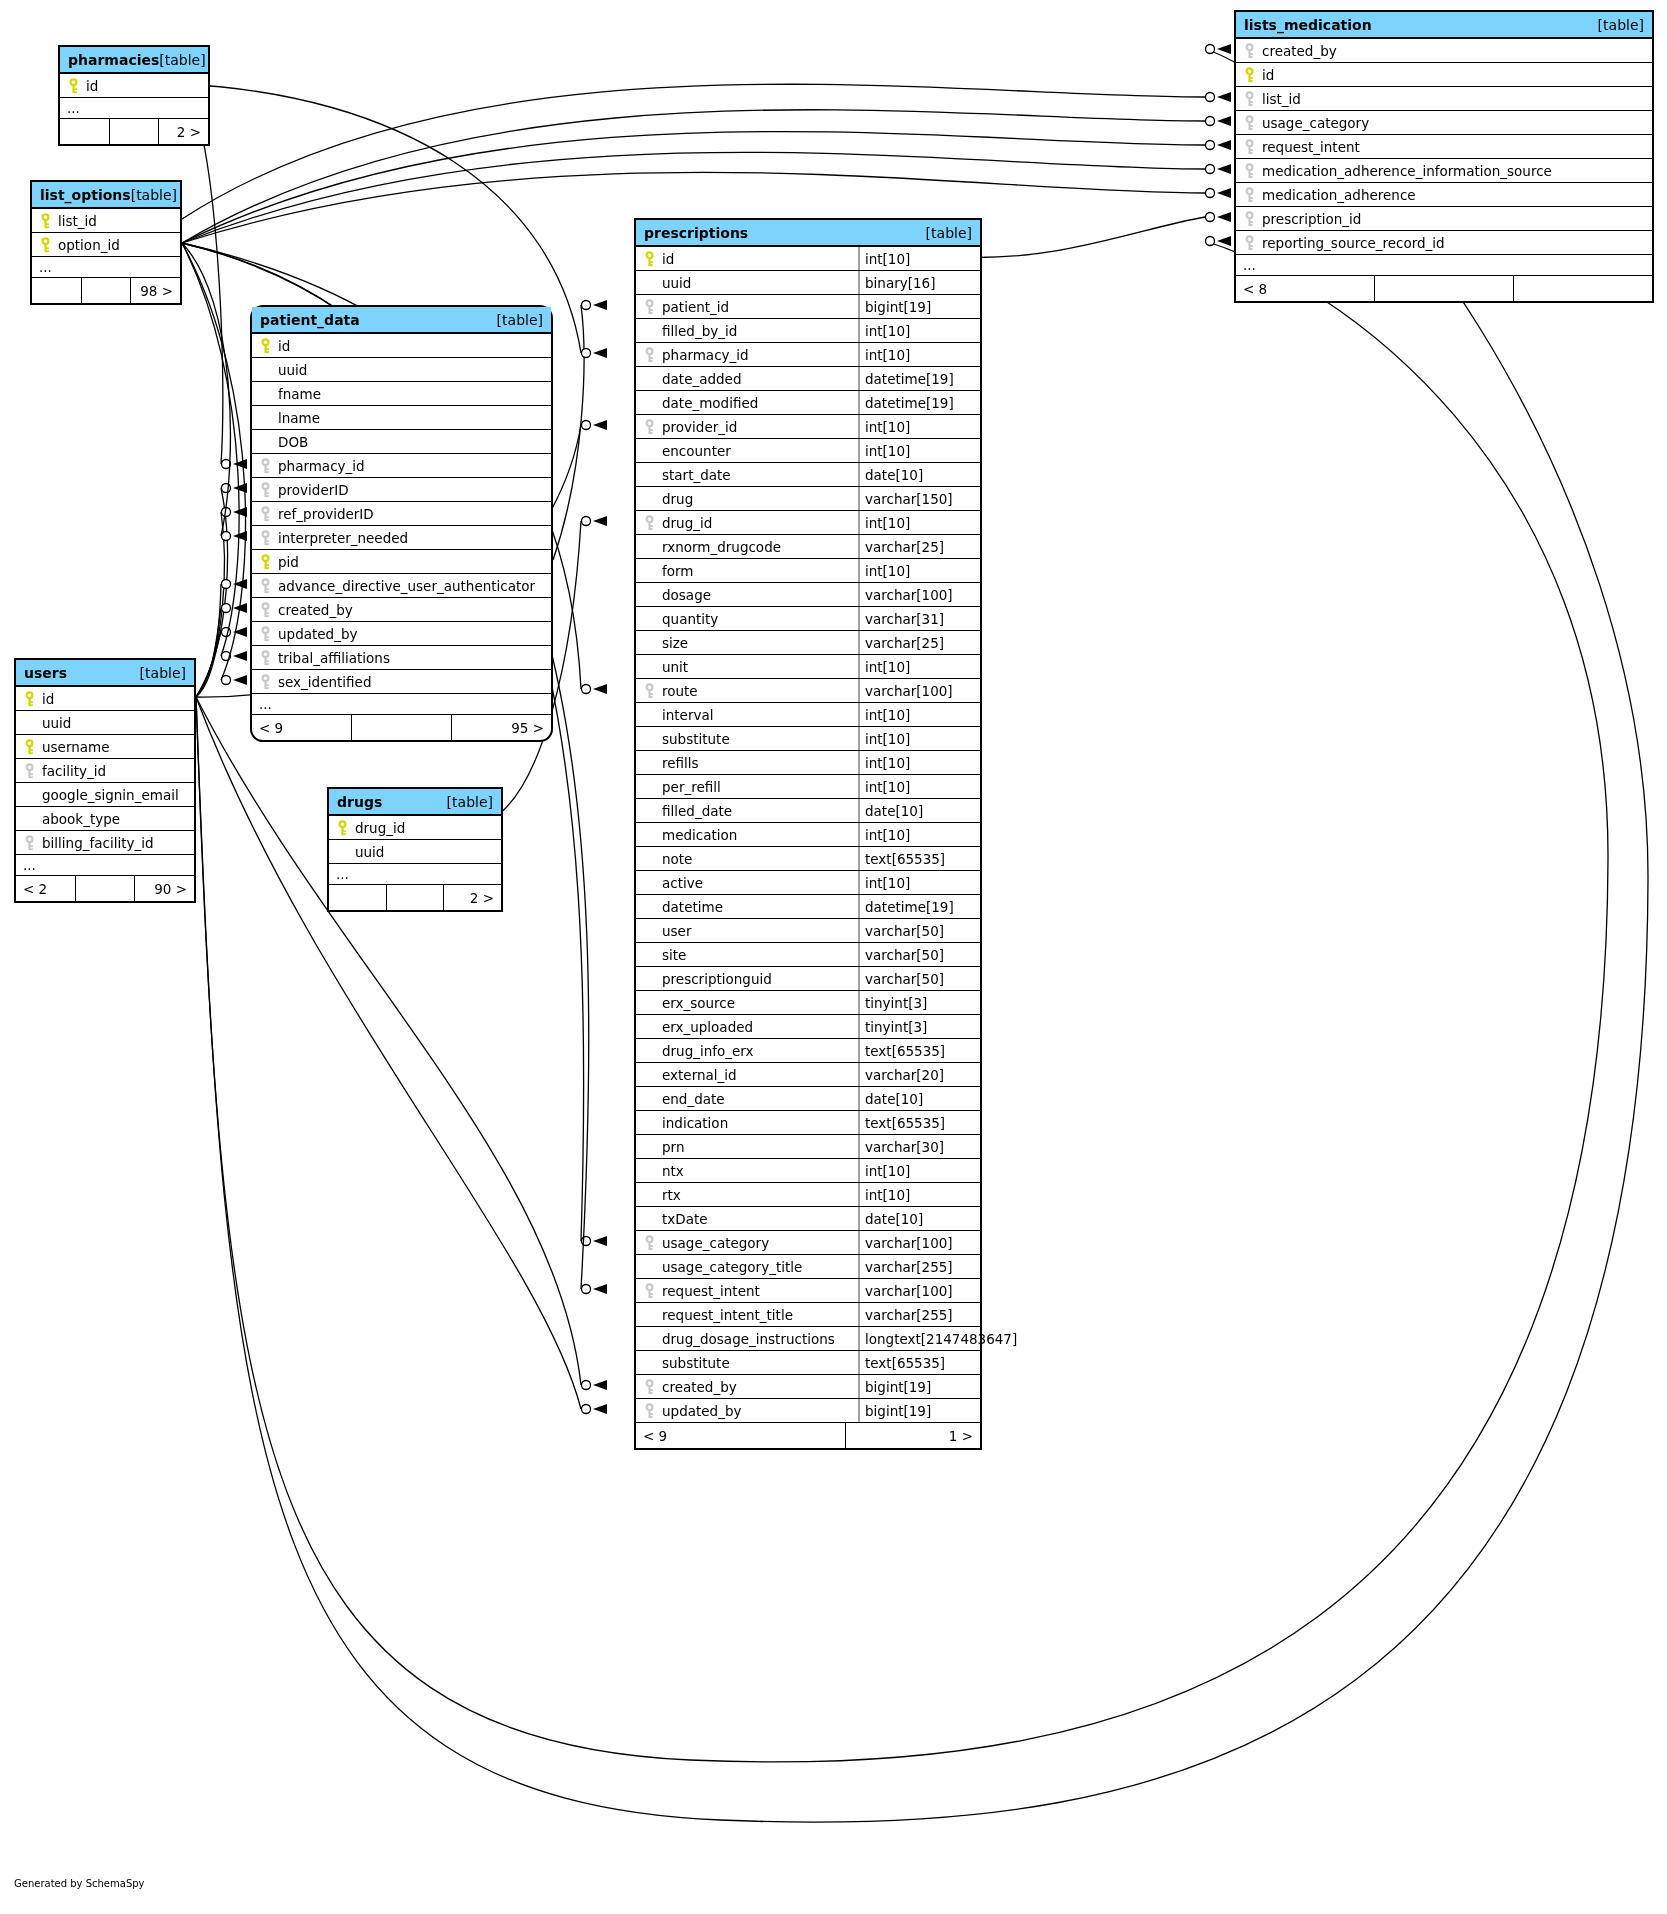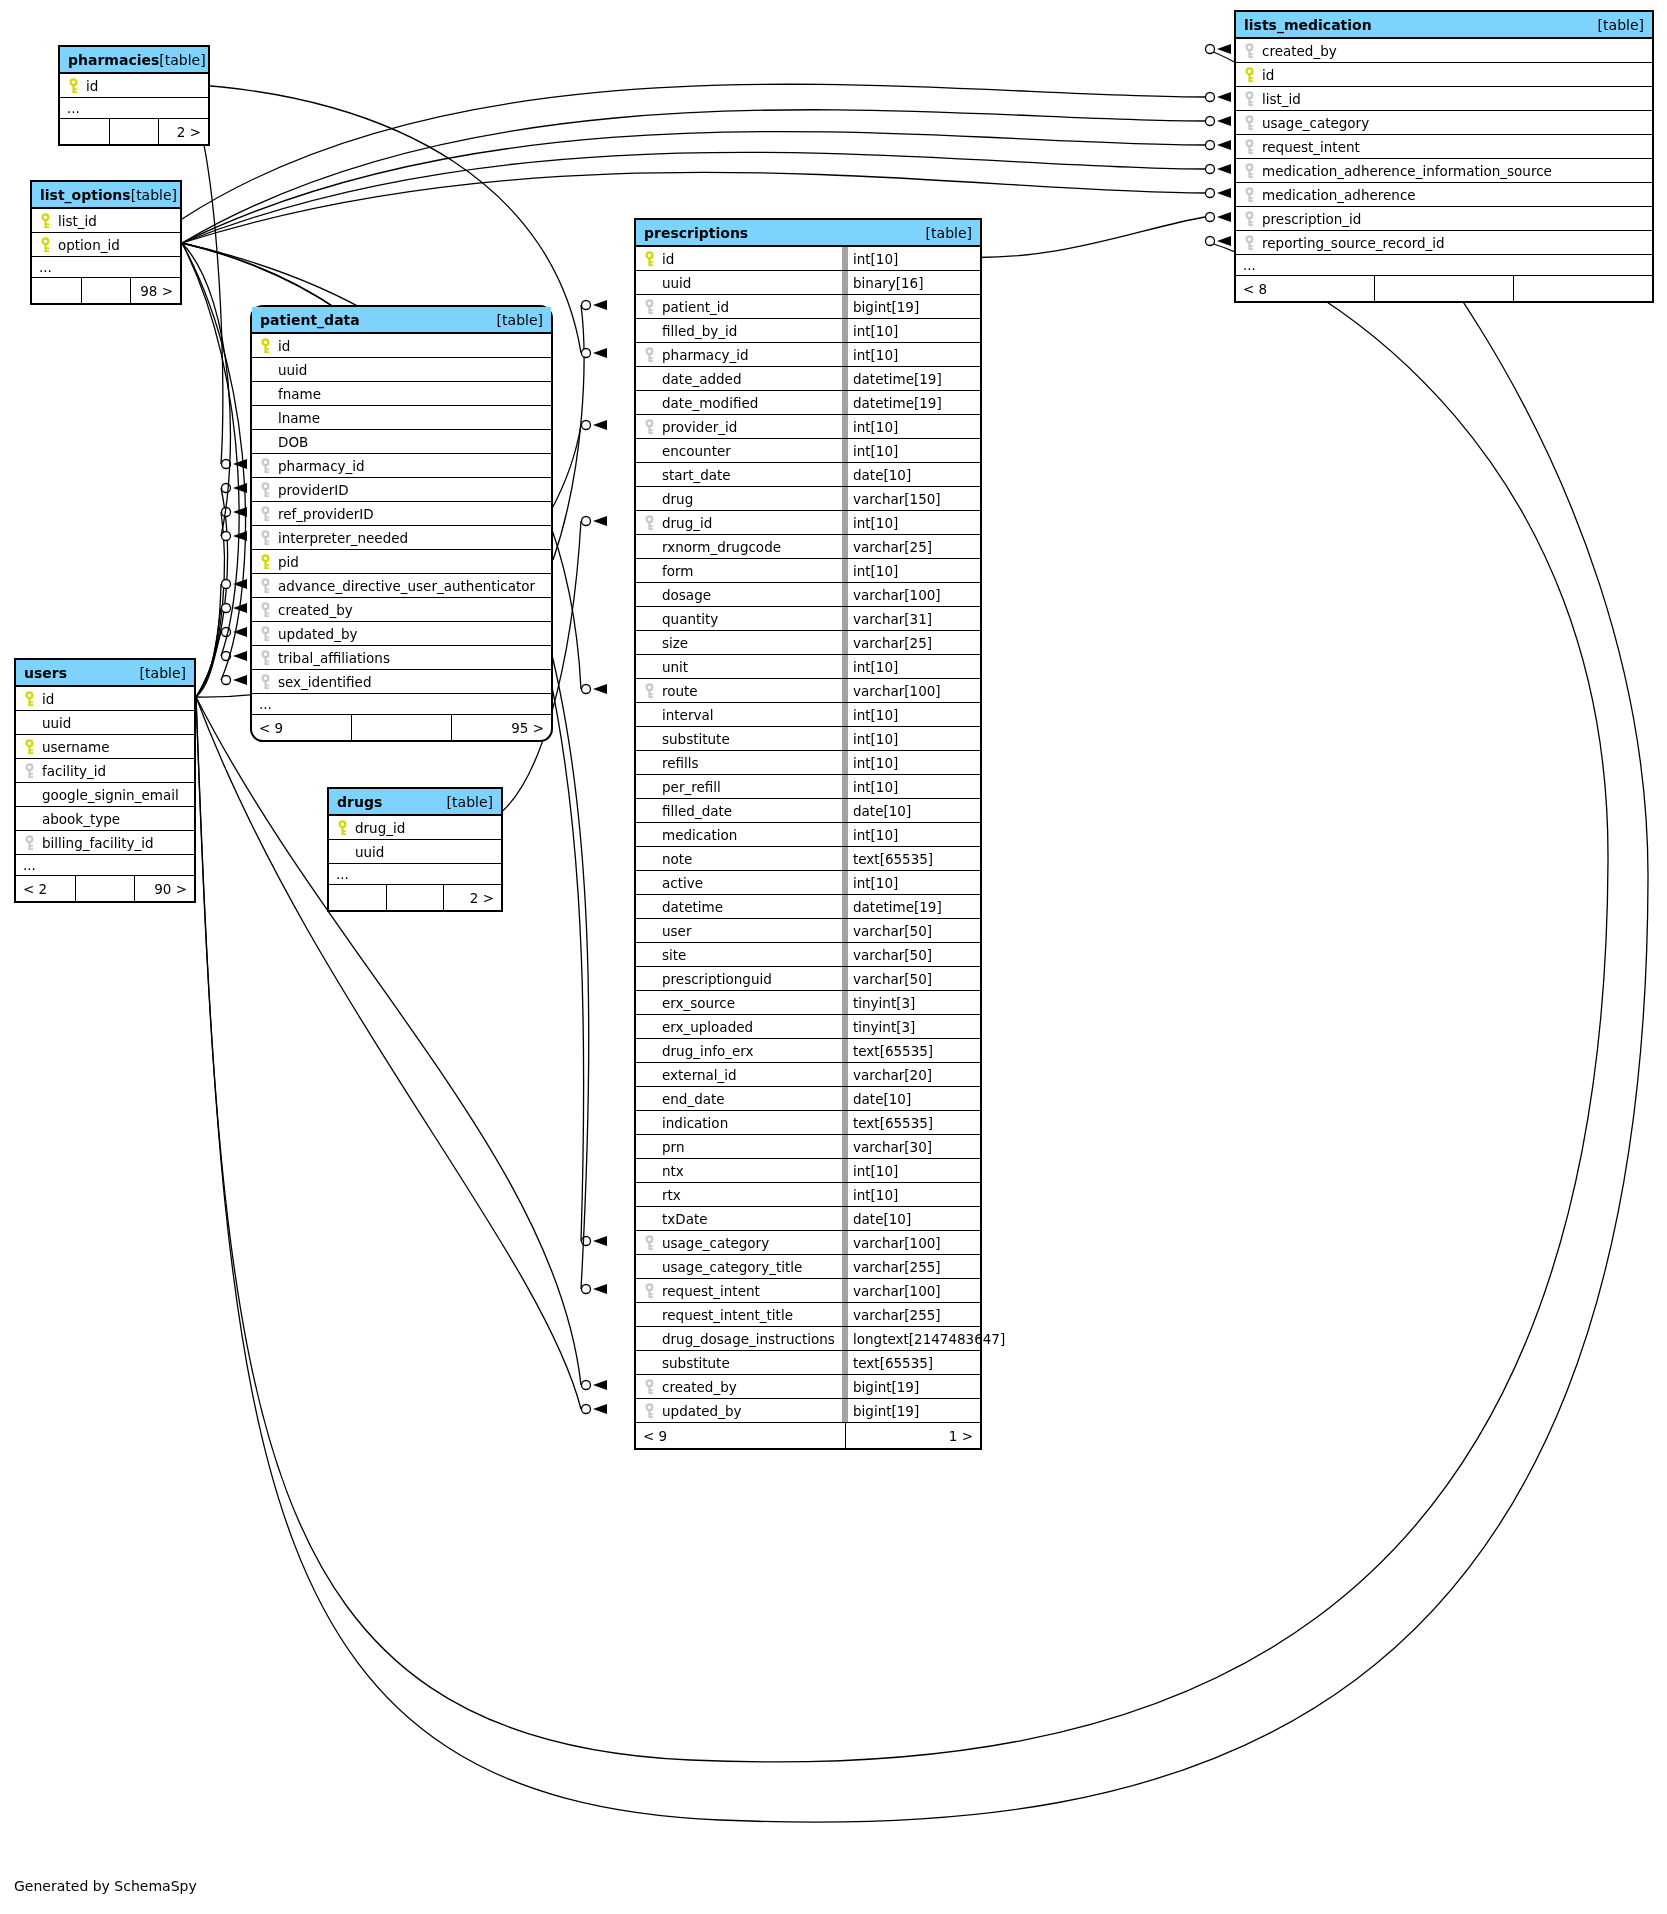--- a/index.html
+++ b/index.html
@@ -6,28 +6,28 @@
   body{width:1667px;height:1914px;position:relative;font-family:"DejaVu Sans",sans-serif;color:#000;}
   #diagram{position:absolute;inset:0;}
   #rel-svg{position:absolute;left:0;top:0;z-index:0;}
   .tbl{position:absolute;background:#fff;border:2px solid #000;box-sizing:border-box;z-index:2;}
   .thead{background:#7dd3fc;border-bottom:2px solid #000;display:flex;justify-content:space-between;align-items:center;height:27px;padding:0 8px;box-sizing:border-box;font-size:14px;}
   .tname{font-weight:bold;}
   .ttag{font-size:14px;}
   .trow{display:flex;align-items:stretch;height:24px;border-bottom:1px solid #000;font-size:13.5px;box-sizing:border-box;}
   .kwrap{width:26px;flex:none;display:flex;align-items:center;justify-content:center;}
   .cname{flex:1;display:flex;align-items:center;white-space:nowrap;overflow:hidden;}
-  .ctype{width:138px;flex:none;border-left:6px solid #a3a3a3;display:flex;align-items:center;padding-left:5px;box-sizing:border-box;white-space:nowrap;}
+  .ctype{width:122px;flex:none;border-left:2px solid #a3a3a3;display:flex;align-items:center;padding-left:5px;box-sizing:border-box;white-space:nowrap;}
   .tell{height:21px;border-bottom:1px solid #000;display:flex;align-items:center;padding:0 7px;font-size:13.5px;box-sizing:border-box;}
   .tfoot{display:flex;height:25px;box-sizing:border-box;}
   .cell{flex:1;display:flex;align-items:center;padding:0 7px;font-size:13.5px;border-right:1px solid #000;box-sizing:border-box;white-space:nowrap;}
   .cell:last-child{border-right:none;}
   .cell.right{justify-content:flex-end;}
   .cell.fixed{flex:none;}
-  #note{position:absolute;left:14px;top:1878px;font-size:14px;z-index:2;}
+  #note{position:absolute;left:14px;top:1878px;font-size:10px;z-index:2;}
 </style>
 </head>
 <body>
 
 <svg id="rel-svg" width="1667" height="1914">
     <path d="M182,84 C215,110 228,360 221,464" fill="none" stroke="#000000" stroke-width="1.3"></path>
     <circle cx="226" cy="464" r="4.5" fill="#fff" stroke="#000000" stroke-width="1.3"></circle>
     <polygon points="233,464 247,459 247,469" fill="#000000"></polygon>
     <path d="M196,697 C232,640 232,540 221,488" fill="none" stroke="#000000" stroke-width="1.3"></path>
     <circle cx="226" cy="488" r="4.5" fill="#fff" stroke="#000000" stroke-width="1.3"></circle>

